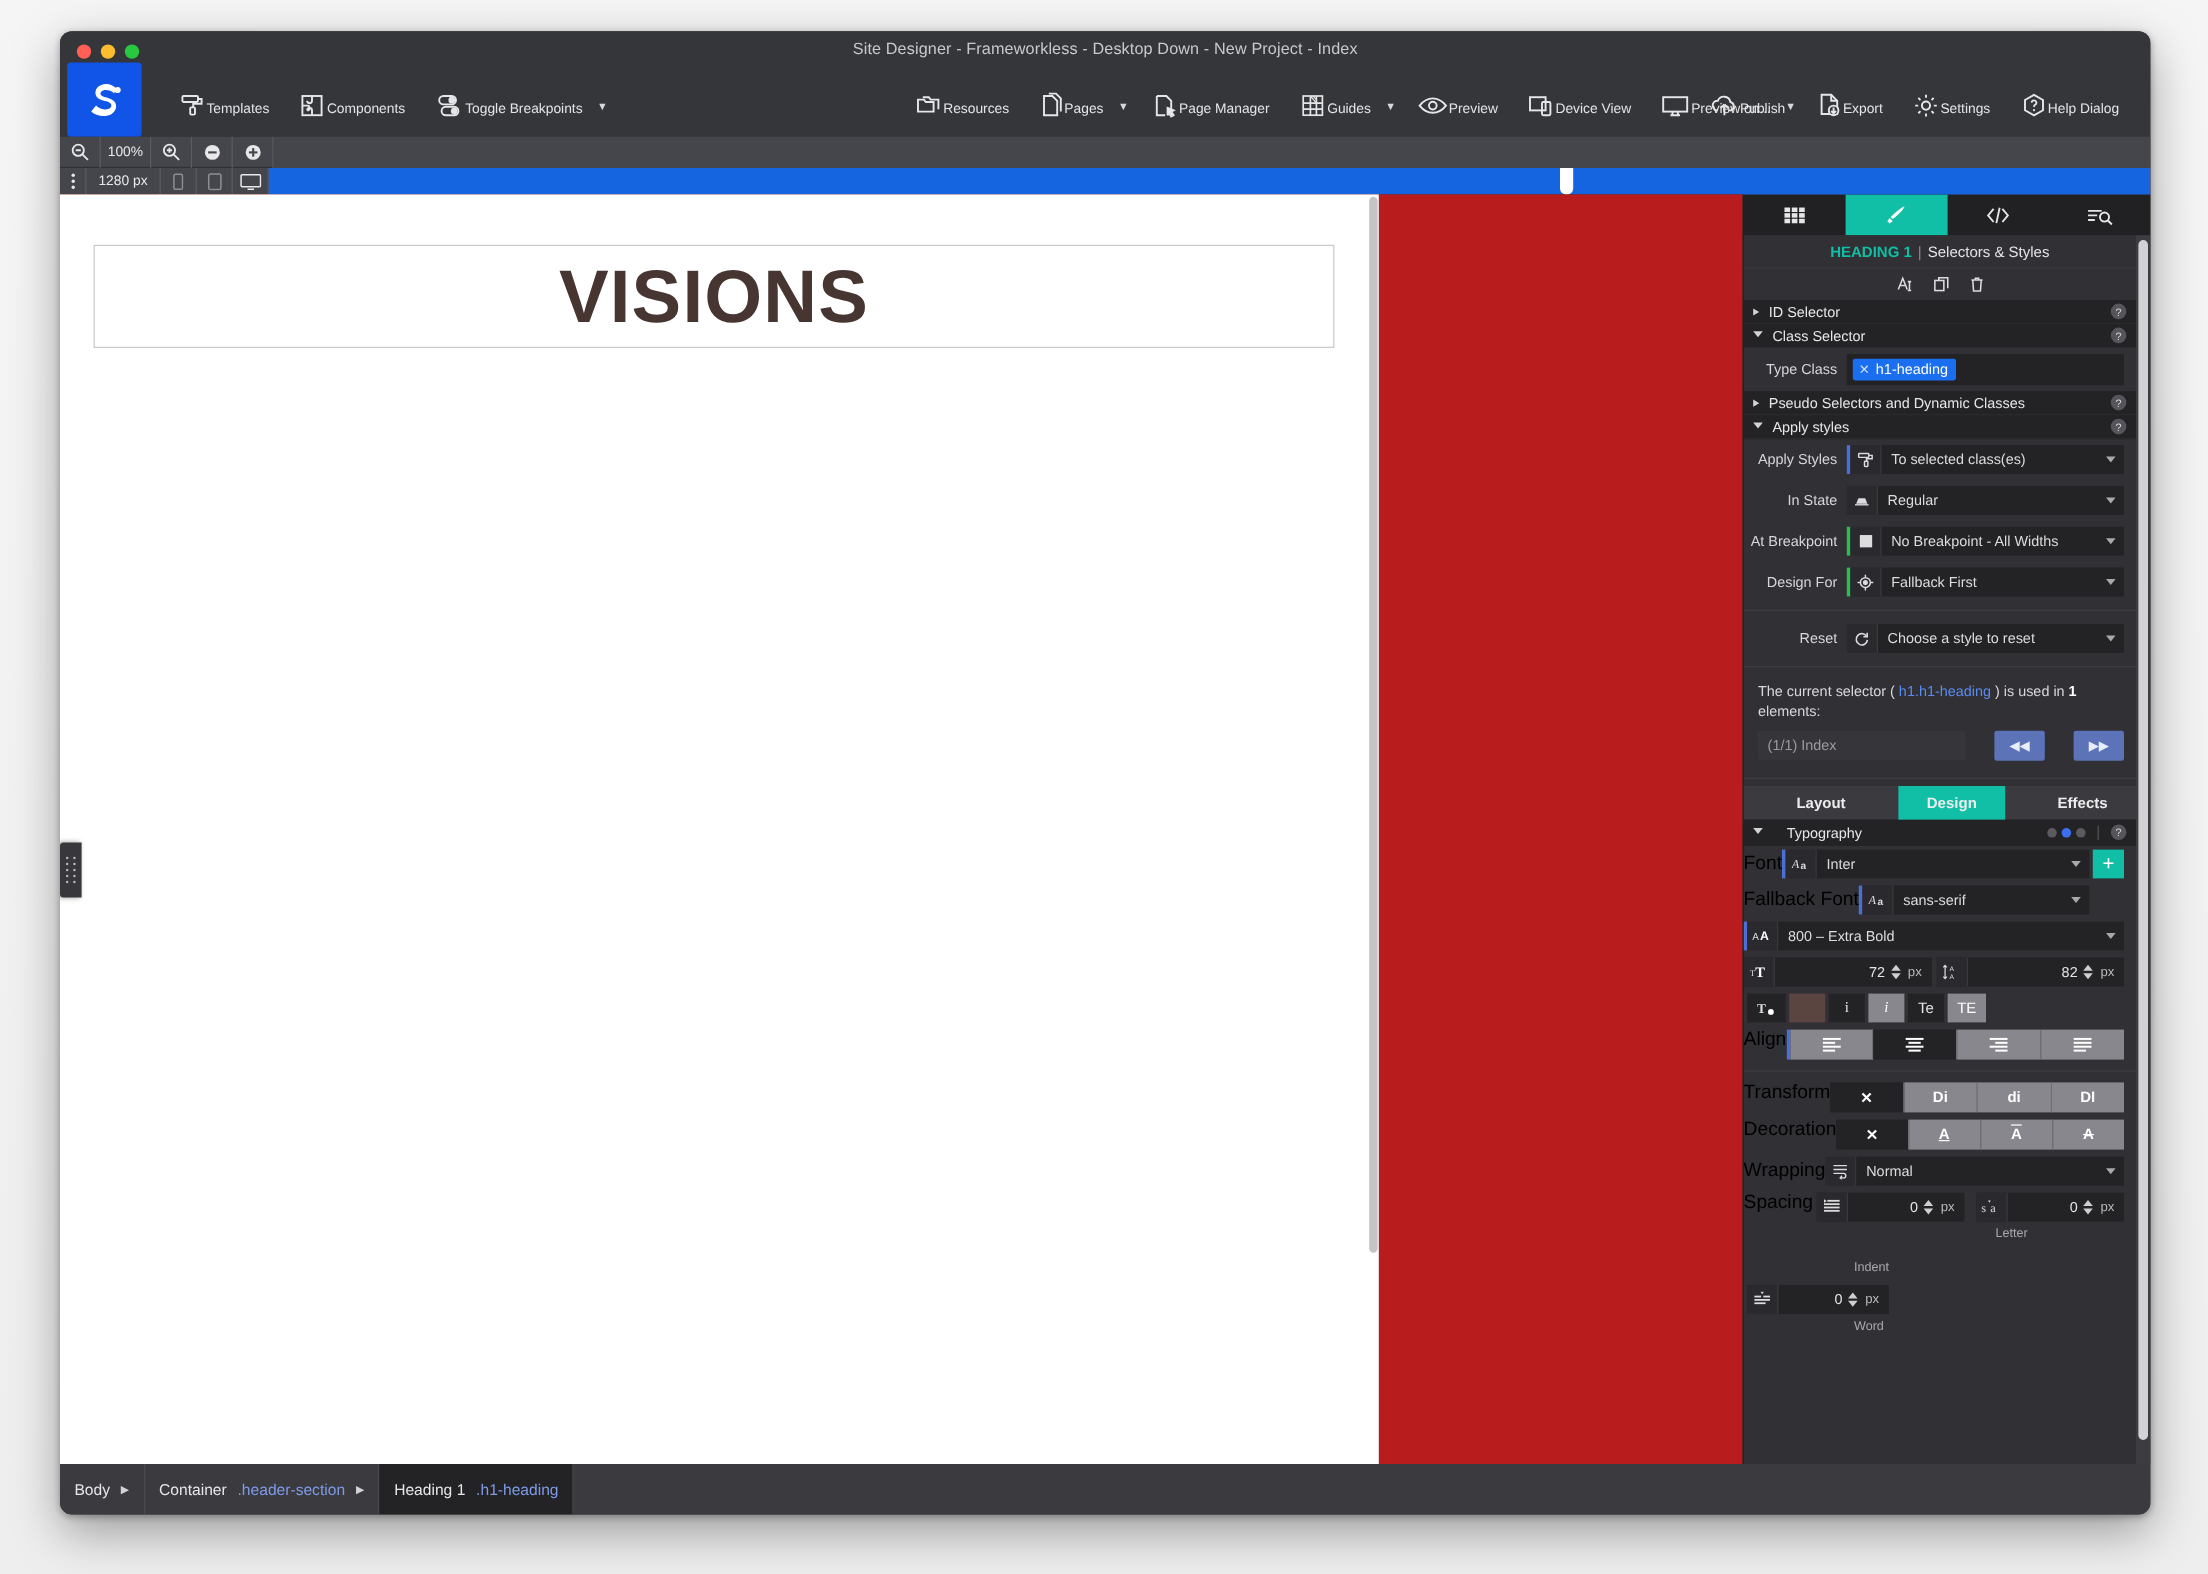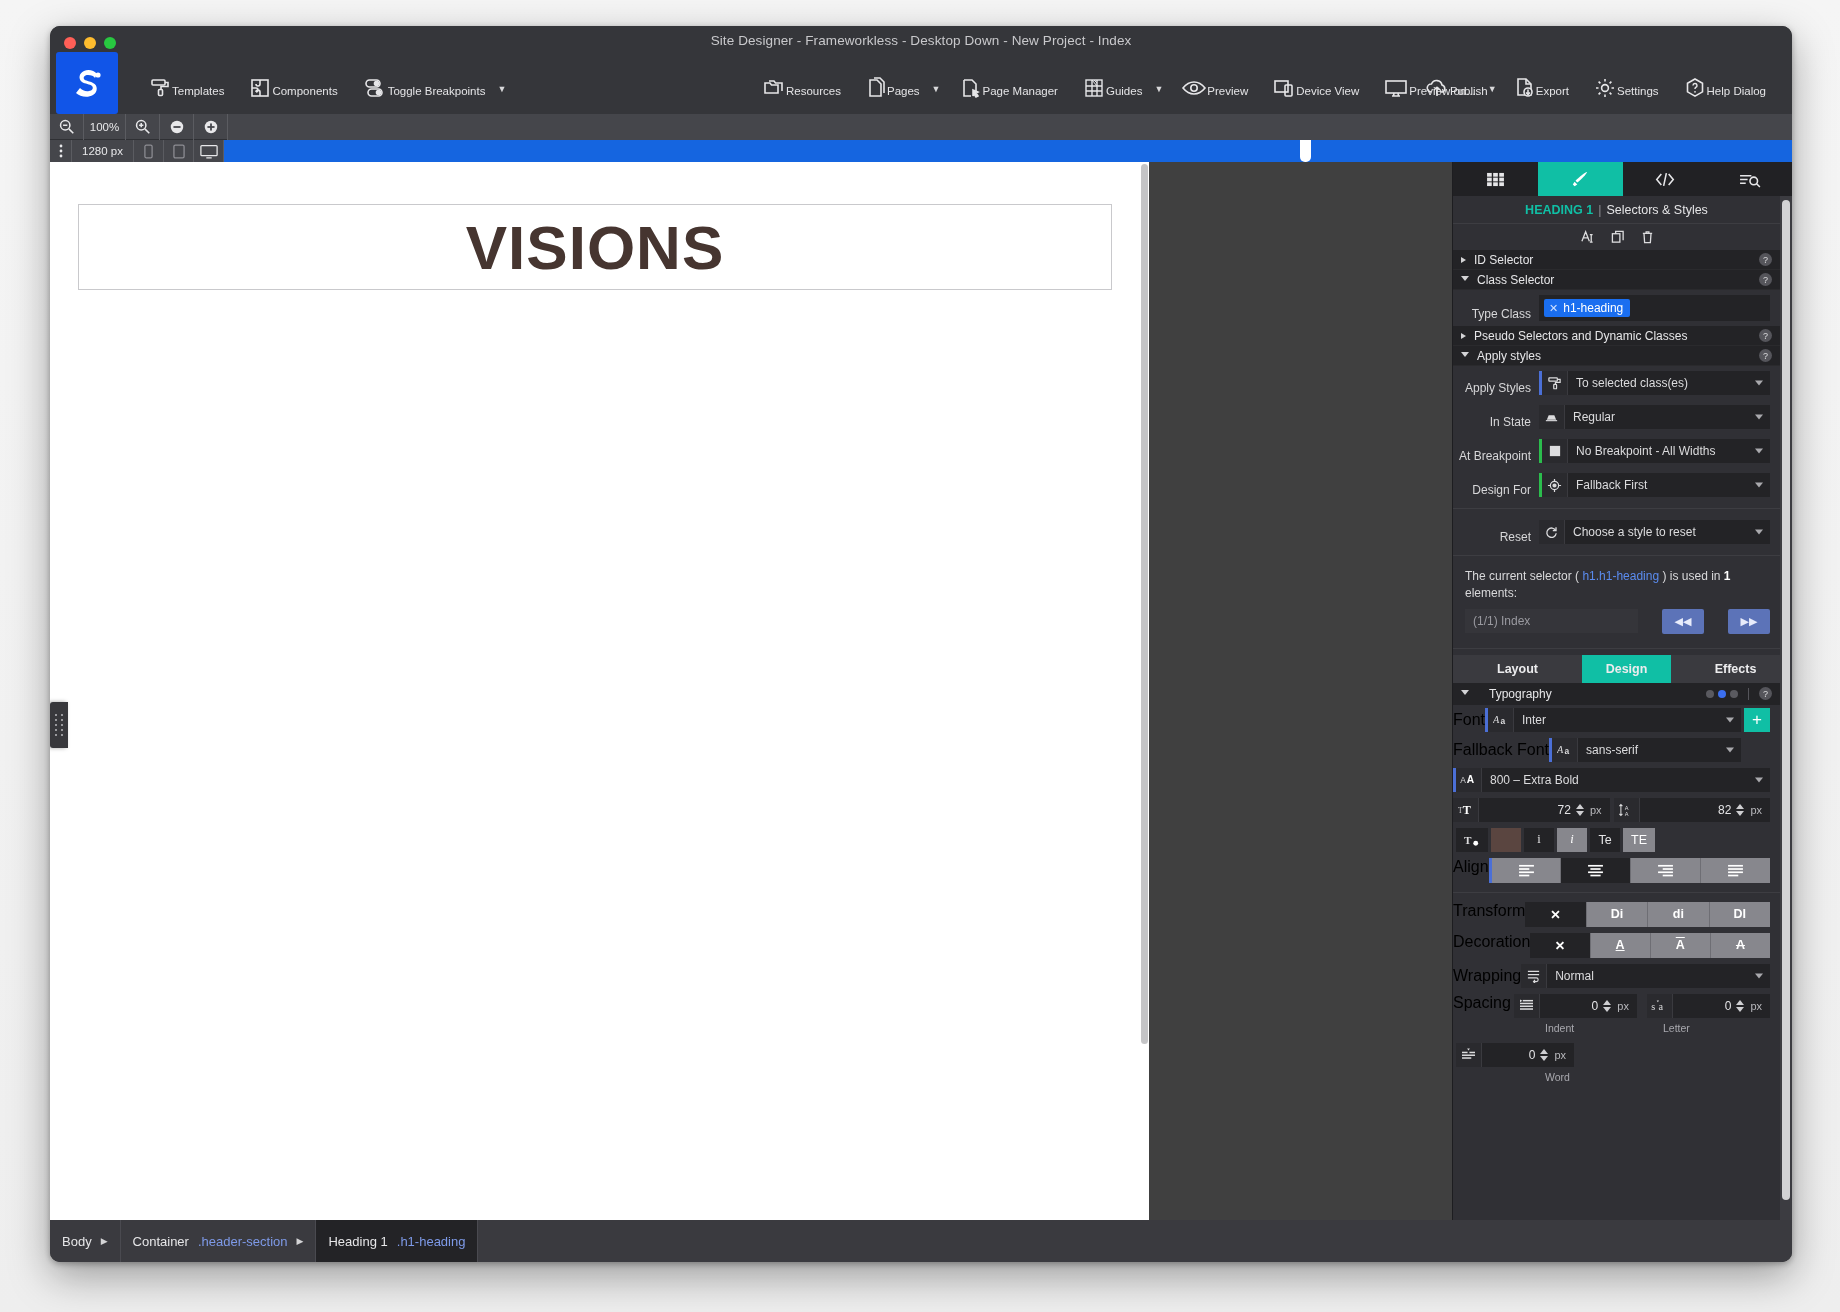--- a/index.html
+++ b/index.html
@@ -97,21 +97,21 @@
   .rb-blue { flex: 1; background: #1565e0; position: relative; }
   .rb-handle {
     position: absolute; left: 1076px; top: 0; width: 11px; height: 22px;
     background: #ffffff; border-radius: 0 0 5px 5px;
   }
 
   
   .body-row { flex: 1; display: flex; min-height: 0; }
 
   .canvas-wrap {
-    flex: 1; position: relative; background: #404040;
+    flex: 1; position: relative; background: #b91c1c;
     display: flex; min-width: 0;
   }
   .page {
     width: 1090px; background: #ffffff; position: relative;
   }
   .page-scrollbar {
     width: 9px; background: #ffffff; display: flex; justify-content: center; padding-top: 2px;
   }
   .page-scrollbar .thumb { width: 7px; height: 880px; background: #c4c4c6; border-radius: 4px; }
 
@@ -175,21 +175,21 @@
   }
   .tri { width: 0; height: 0; border-left: 5px solid #d4d4d6; border-top: 3.5px solid transparent; border-bottom: 3.5px solid transparent; }
   .tri.down { border-left: 4px solid transparent; border-right: 4px solid transparent; border-top: 5px solid #d4d4d6; }
   .sec-header .q { margin-left: auto; }
   .qmark {
     width: 13px; height: 13px; border-radius: 50%; background: #55555b;
     color: #dcdcde; font-size: 9px; display: flex; align-items: center; justify-content: center;
   }
 
   .row {
-    display: flex; align-items: flex-end; padding: 5px 10px 5px 0; gap: 0;
+    display: flex; align-items: center; padding: 5px 10px 5px 0; gap: 0;
   }
   .row .lab {
     width: 86px; text-align: right; color: #d7d7d9; font-size: 12px;
     padding-right: 8px; flex: 0 0 86px;
   }
   .accent { width: 3px; align-self: stretch; background: #4b6fd6; flex: 0 0 3px; }
   .accent.green { background: #2bbd4d; }
   .ic-box {
     width: 26px; height: 24px; background: #2a2a2e; display: flex;
     align-items: center; justify-content: center; flex: 0 0 26px;
@@ -282,21 +282,21 @@
     display: flex; align-items: center; justify-content: center;
     font-size: 12.5px; font-weight: bold; border-right: 1px solid #6e6e74;
   }
   .seg > div:last-child { border-right: 0; }
   .seg > div.sel { background: #232326; }
   .seg.alignseg > div { background: #87878d; }
   .seg.alignseg > div.sel { background: #232326; }
 
   .sublabels { display: flex; padding: 1px 10px 6px 92px; }
   .sublabels span { color: #a8a8ae; font-size: 10.5px; }
-  .sublabels .s1 { width: 118px; }
+  .sublabels .s1 { width: 118px; margin-top: 28px; }
 
   .spacingrow { display: flex; align-items: flex-start; padding: 3px 10px 3px 0; gap: 3px; }
 
   
   .crumbbar {
     height: 42px; flex: 0 0 42px; background: #3a3a3f; display: flex; align-items: stretch;
   }
   .crumb {
     display: flex; align-items: center; gap: 9px; padding: 0 12px;
     color: #e6e6e8; font-size: 13px; border-right: 1px solid #4a4a50;

